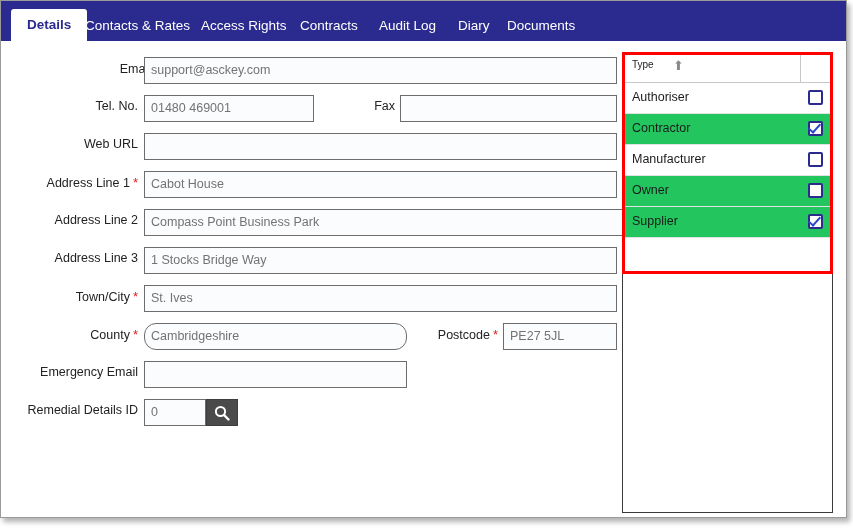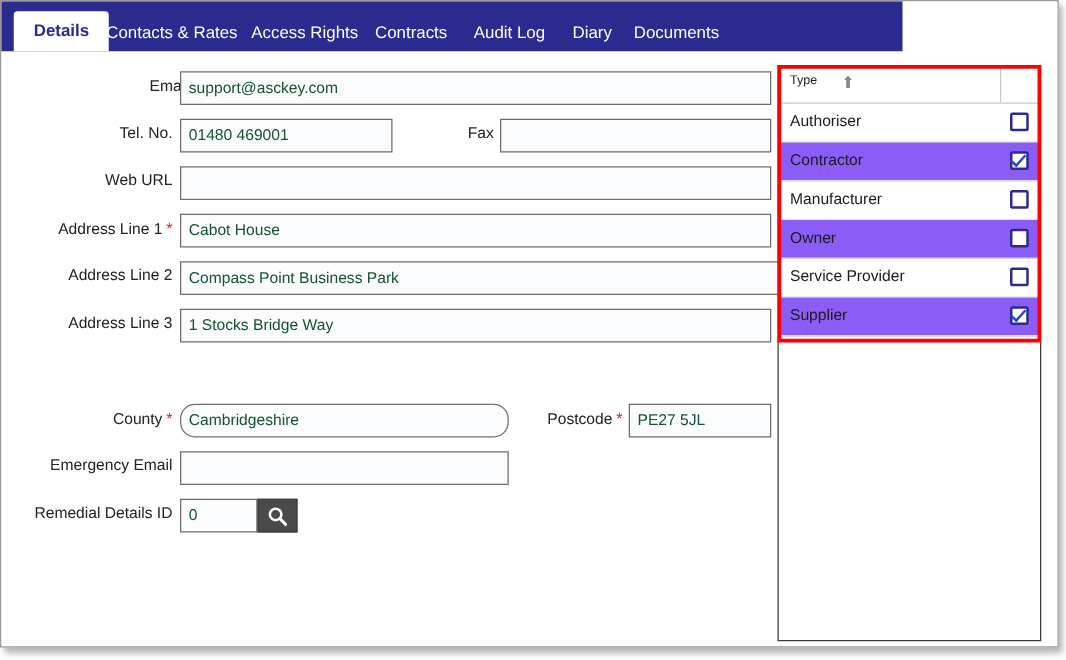--- a/index.html
+++ b/index.html
@@ -25,21 +25,21 @@
     box-shadow: 3px 4px 5px rgba(0,0,0,0.30);
     box-sizing: border-box;
     overflow: hidden;
   }
 
   
   .tabbar {
     position: absolute;
     left: 0;
     top: 0;
-    width: 721px;
+    width: 845px;
     height: 40px;
     background: #2b2b8f;
     box-sizing: border-box;
   }
   .tab {
     position: absolute;
     top: 11px;
     height: 29px;
     color: #ffffff;
     font-size: 13.5px;
@@ -90,21 +90,21 @@
   }
   .finput {
     position: absolute;
     top: 0;
     height: 27px;
     background: #fbfcfe;
     border: 1px solid #6d6d6d;
     box-sizing: border-box;
     font-family: "Liberation Sans", sans-serif;
     font-size: 12.5px;
-    color: #14532d;
+    color: #737373;
     padding: 0 6px;
     line-height: 25px;
     white-space: nowrap;
     overflow: hidden;
   }
   .searchbtn {
     position: absolute;
     top: 0;
     width: 32px;
     height: 27px;
@@ -156,21 +156,21 @@
     height: 29px;
     background: #c8c8c8;
   }
   .grow {
     position: relative;
     height: 31px;
     border-bottom: 1px solid #e2e2e2;
     box-sizing: border-box;
     cursor: pointer;
   }
-  .grow.alt { background: #8b5cf6; text-align: right; }
+  .grow.alt { background: #22c55e; text-align: right; }
   .grow .glabel {
     position: absolute;
     left: 9px;
     top: 7px;
     font-size: 12.5px;
     color: #1b1b1b;
     white-space: nowrap;
   }
   .cbox {
     position: absolute;
@@ -244,20 +244,24 @@
         <div class="flabel" style="right: 483px;"><span>Address Line 1</span><span class="req">*</span></div>
         <div class="finput" style="left: 143px; width: 473px;">Cabot House</div>
       </div>
       <div class="frow" style="top: 168px; width: 620px;">
         <div class="flabel" style="right: 483px;"><span>Address Line 2</span></div>
         <div class="finput" style="left: 143px; width: 481px;">Compass Point Business Park</div>
       </div>
       <div class="frow" style="top: 206px; width: 620px;">
         <div class="flabel" style="right: 483px;"><span>Address Line 3</span></div>
         <div class="finput" style="left: 143px; width: 473px;">1 Stocks Bridge Way</div>
+      </div>
+      <div class="frow" style="top: 244px; width: 620px;">
+        <div class="flabel" style="right: 483px;"><span>Town/City</span><span class="req">*</span></div>
+        <div class="finput" style="left: 143px; width: 473px;">St. Ives</div>
       </div>
       <div class="frow" style="top: 282px; width: 620px;">
         <div class="flabel" style="right: 483px;"><span>County</span><span class="req">*</span></div>
         <div class="finput" style="left: 143px; width: 263px; border-radius: 12px;">Cambridgeshire</div>
       </div>
       <div class="frow" style="top: 282px; width: 620px;">
         <div class="flabel" style="right: 123px;"><span>Postcode</span><span class="req">*</span></div>
         <div class="finput" style="left: 502px; width: 114px;">PE27 5JL</div>
       </div>
       <div class="frow" style="top: 320px; width: 620px;">
@@ -292,24 +296,20 @@
           <div class="cbox checked"></div>
         </div>
         <div class="grow">
           <div class="glabel">Manufacturer</div>
           <div class="cbox"></div>
         </div>
         <div class="grow alt">
           <div class="glabel">Owner</div>
           <div class="cbox"></div>
         </div>
-        <div class="grow">
-          <div class="glabel">Service Provider</div>
-          <div class="cbox"></div>
-        </div>
         <div class="grow alt">
           <div class="glabel">Supplier</div>
           <div class="cbox checked"></div>
         </div>
       </div>
   </div>
 
   <div class="redbox"></div>
 
 </div>

